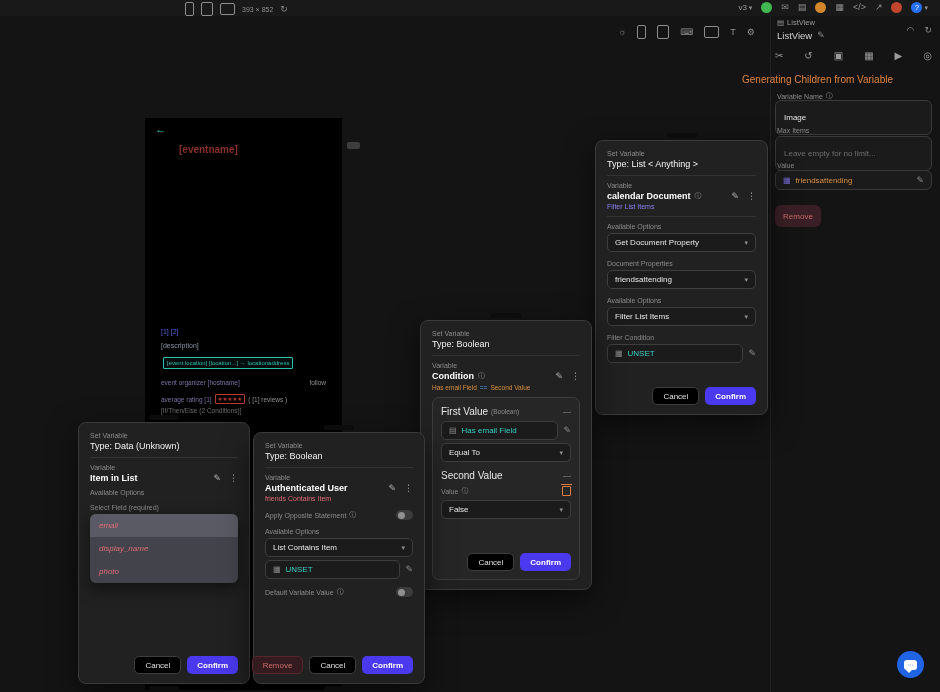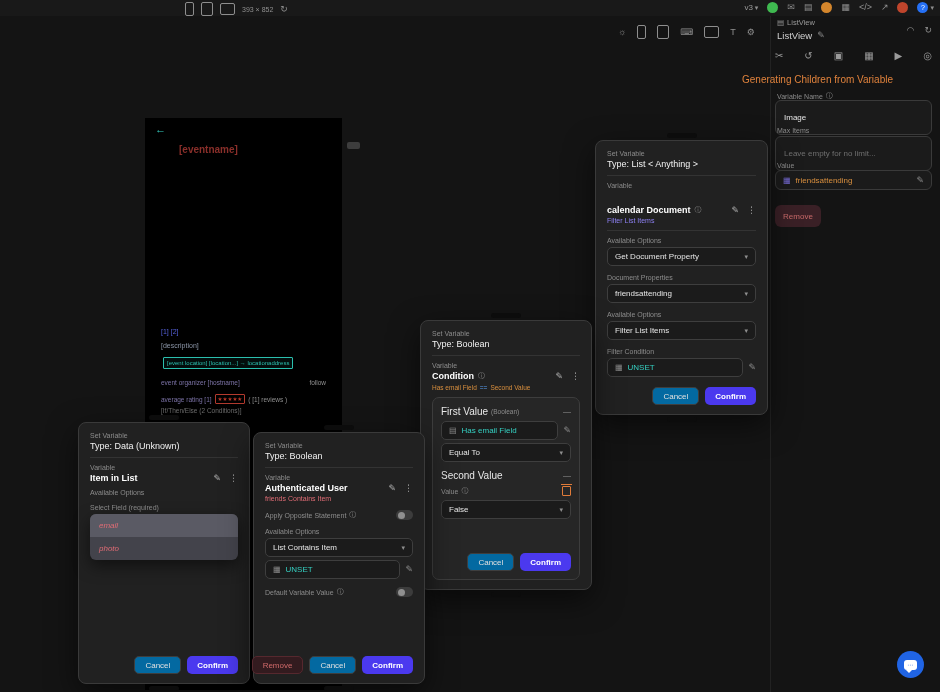--- a/index.html
+++ b/index.html
@@ -6,21 +6,21 @@
   #app{position:relative;width:940px;height:692px;background:#141414;font-family:"Liberation Sans",sans-serif;overflow:hidden;}
   
   .topbar{position:absolute;left:0;top:0;width:940px;height:16px;background:#191919;}
   .devgroup{position:absolute;left:185px;top:2px;display:flex;align-items:center;gap:7px;}
   .devbox{border:1px solid #8e8e8e;border-radius:2px;display:inline-block;}
   .devbox.phone{width:7px;height:12px;}
   .devbox.tablet{width:10px;height:12px;}
   .devbox.desktop{width:13px;height:10px;}
   .icn{color:#8f8f8f;font-size:9px;line-height:1;}
   .sizetext{color:#8f8f8f;font-size:7px;}
-  .topright{position:absolute;right:6px;top:2px;display:flex;align-items:center;gap:9px;}
+  .topright{position:absolute;right:12px;top:2px;display:flex;align-items:center;gap:9px;}
   .vtag{color:#9a9a9a;font-size:8px;display:flex;gap:2px;align-items:center;}
   .avatar{width:11px;height:11px;border-radius:50%;display:inline-block;}
   .green{background:#3fb950;} .orangea{background:#d4862c;} .reda{background:#c0452c;}
   .helpwrap{display:flex;align-items:center;gap:2px;}
   .helpdot{width:11px;height:11px;border-radius:50%;background:#2570f5;color:#fff;font-size:7px;display:flex;align-items:center;justify-content:center;}
   .chev{color:#8f8f8f;font-size:7px;}
   
   .row2icons{position:absolute;left:618px;top:25px;display:flex;align-items:center;gap:11px;color:#8f8f8f;font-size:9px;}
   .row2right{position:absolute;right:8px;top:25px;display:flex;align-items:center;gap:10px;color:#8f8f8f;font-size:9px;}
   .vline{position:absolute;left:770px;top:16px;bottom:0;width:1px;background:#222;}
@@ -70,21 +70,21 @@
   .info{color:#8c8c8c;font-size:7px;}
   .link{font-size:7px;color:#8d80f2;margin-top:2px;}
   .mt6{margin-top:6px;} .mt8{margin-top:8px;}
   .dd{height:17px;margin-top:3px;background:#1b1b1b;border:1px solid #3e3e3e;border-radius:5px;display:flex;align-items:center;justify-content:space-between;padding:0 7px;font-size:8px;color:#e6e6e6;}
   .chiprow{display:flex;align-items:center;gap:5px;margin-top:3px;}
   .chip{height:17px;background:#1b1b1b;border:1px solid #3e3e3e;border-radius:5px;display:flex;align-items:center;gap:5px;padding:0 7px;font-size:8px;flex:1;}
   .cicon{color:#8f8f8f;font-size:8px;}
   .ctext{color:#35d0c2;font-size:8px;}
   .footer{margin-top:auto;display:flex;gap:6px;justify-content:flex-end;align-items:center;}
   .btn{height:18px;padding:0 10px;border-radius:5px;font-size:8px;display:flex;align-items:center;justify-content:center;box-sizing:border-box;}
-  .btn.cancel{background:#0369a1;border:1px solid #3e3e3e;color:#e0e0e0;}
+  .btn.cancel{background:#000000;border:1px solid #3e3e3e;color:#e0e0e0;}
   .btn.confirm{background:#4b39ef;color:#fff;font-weight:bold;}
   .btn.removeb{background:#331b1f;border:1px solid #56282e;color:#d06a6a;margin-right:auto;}
   .togglerow{display:flex;align-items:center;gap:3px;}
   .toggle{width:17px;height:10px;border-radius:6px;background:#3c3c3c;position:relative;margin-left:auto;}
   .toggle::after{content:'';position:absolute;left:1.5px;top:1.5px;width:7px;height:7px;border-radius:50%;background:#909090;}
   .summary{font-size:6.5px;margin-top:3px;display:flex;align-items:center;}
   .sum-o{color:#d98f3e;} .sum-b{color:#5aa0f2;margin:0 3px;}
   .innercard{margin-top:6px;flex:1;background:#262626;border:1px solid #3d3d3d;border-radius:7px;padding:8px;display:flex;flex-direction:column;}
   .seclblrow{display:flex;align-items:center;}
   .seclbl{font-size:10px;color:#e8e8e8;}
@@ -206,21 +206,21 @@
     </div>
     <span class="pcond">[If/Then/Else (2 Conditions)]</span>
   </div>
   <div class="canvas-badge"></div>
 
   <div class="dlg dlg1">
     <div class="tinylbl">Set Variable</div>
     <div class="dtype">Type: List &lt; Anything &gt;</div>
     <div class="divider"></div>
     <div class="tinylbl">Variable</div>
-    <div class="vrow" style="margin-top:16px;">
+    <div class="vrow" style="margin-top:2px;">
       <span class="vname">calendar Document</span>
       <span class="info">ⓘ</span>
       <span class="editic">✎</span>
       <span class="keb">⋮</span>
     </div>
     <div class="link">Filter List Items</div>
     <div class="divider"></div>
     <div class="tinylbl">Available Options</div>
     <div class="dd">
       <span>Get Document Property</span>
@@ -310,20 +310,21 @@
     <div class="tinylbl">Variable</div>
     <div class="vrow" style="margin-top:2px;">
       <span class="vname">Item in List</span>
       <span class="editic">✎</span>
       <span class="keb">⋮</span>
     </div>
     <div class="tinylbl mt6">Available Options</div>
     <div class="tinylbl mt8">Select Field (required)</div>
     <div class="optlist">
       <div class="opt sel">email</div>
+      <div class="opt">display_name</div>
       <div class="opt">photo</div>
     </div>
     <div class="footer">
       <div class="btn cancel">Cancel</div>
       <div class="btn confirm">Confirm</div>
     </div>
   </div>
 
   <div class="dlg dlg4">
     <div class="tinylbl">Set Variable</div>

